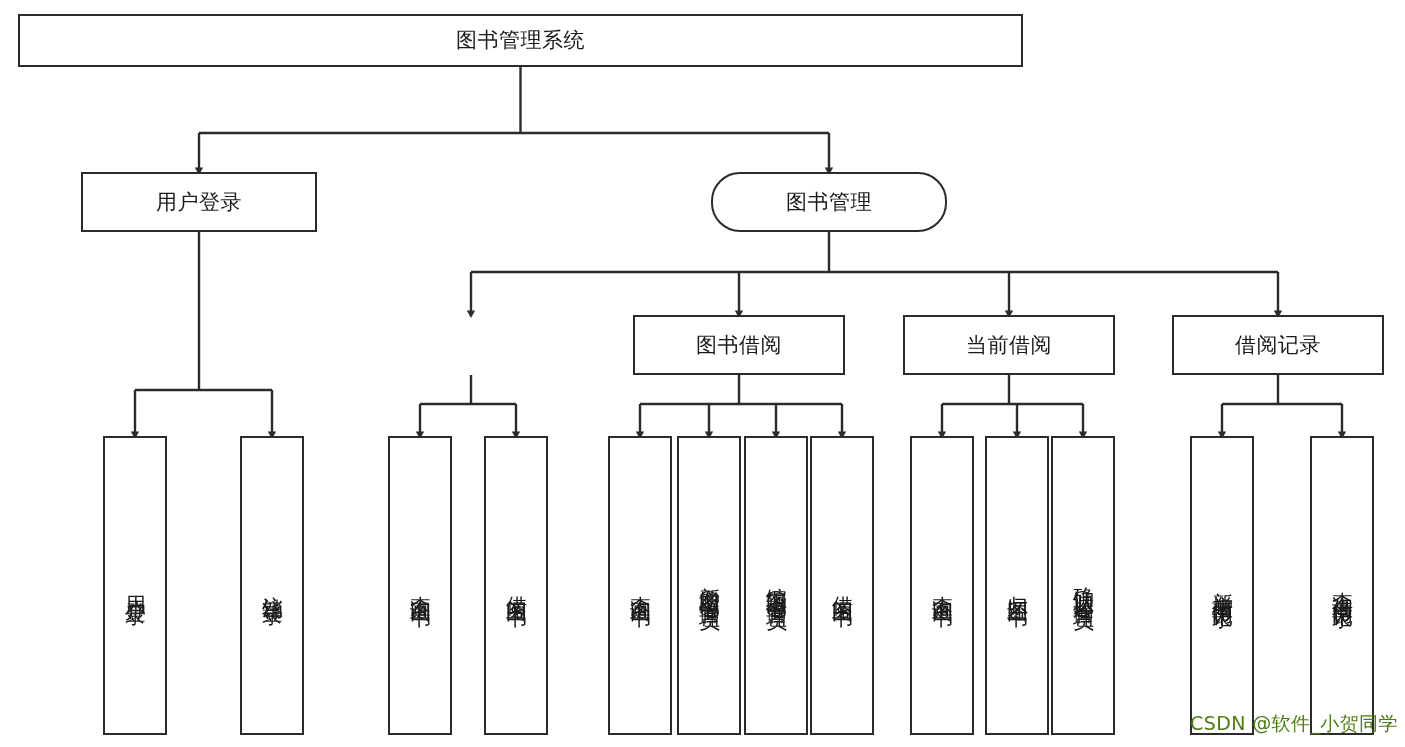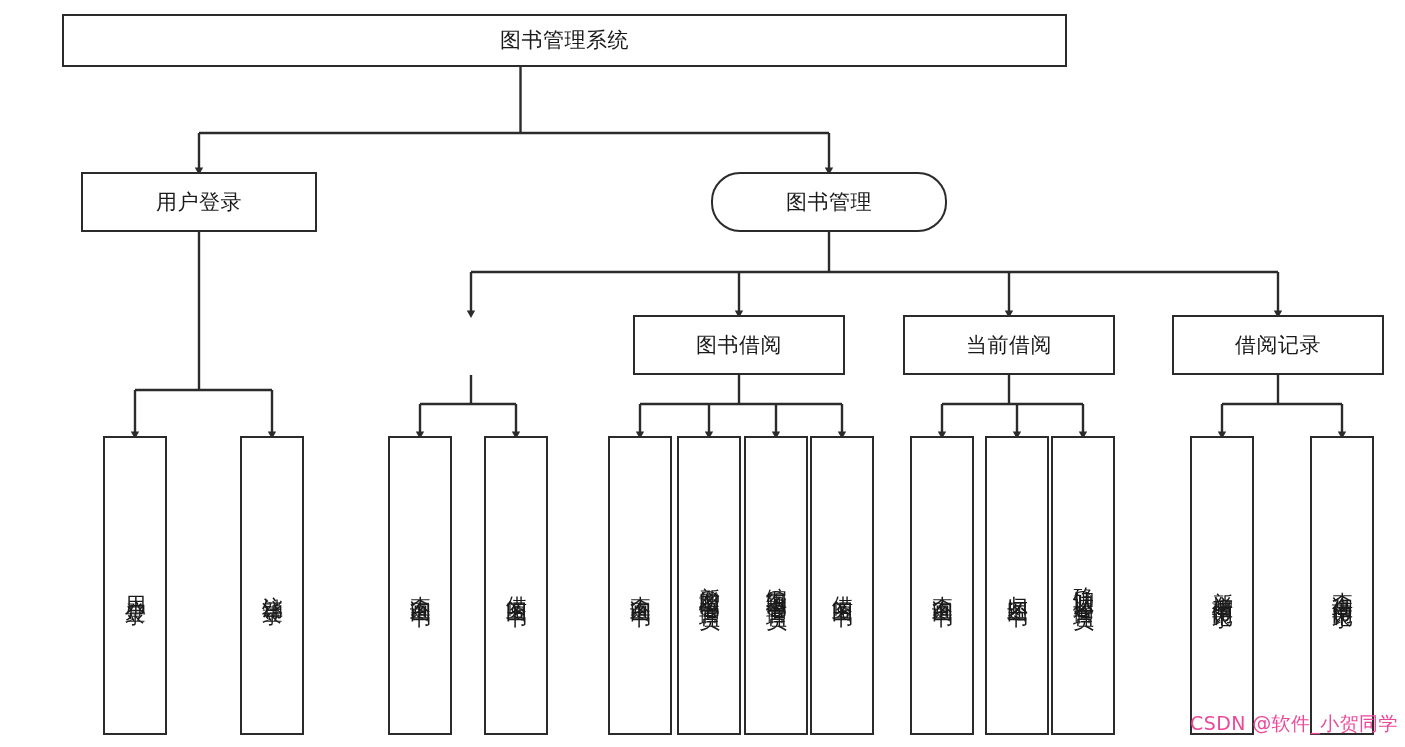--- a/index.html
+++ b/index.html
@@ -52,21 +52,21 @@
   }
   .node.vert .node-label {
     writing-mode: vertical-rl;
     text-orientation: upright;
     font-size: 21px;
     letter-spacing: 3.5px;
     line-height: 1;
   }
   .watermark {
     position: absolute;
-    color: #ec4899;
+    color: #4d7c0f;
     font-size: 19px;
     white-space: nowrap;
     letter-spacing: 0.4px;
     pointer-events: none;
   }
 </style>
 </head>
 <body>
 
 <div id="diagram-root">
@@ -107,21 +107,21 @@
         <path d="M942,404 L942,435" stroke="#2b2b2b" stroke-width="2.4" fill="none" marker-end="url(#arrowhead)"></path>
         <path d="M1017,404 L1017,435" stroke="#2b2b2b" stroke-width="2.4" fill="none" marker-end="url(#arrowhead)"></path>
         <path d="M1083,404 L1083,435" stroke="#2b2b2b" stroke-width="2.4" fill="none" marker-end="url(#arrowhead)"></path>
         <path d="M1278,375 L1278,404" stroke="#2b2b2b" stroke-width="2.4" fill="none"></path>
         <path d="M1222,404 L1342,404" stroke="#2b2b2b" stroke-width="2.4" fill="none"></path>
         <path d="M1222,404 L1222,435" stroke="#2b2b2b" stroke-width="2.4" fill="none" marker-end="url(#arrowhead)"></path>
         <path d="M1342,404 L1342,435" stroke="#2b2b2b" stroke-width="2.4" fill="none" marker-end="url(#arrowhead)"></path>
       </g>
   </svg>
 
-  <div class="node horiz" style="left: 18px; top: 14px; width: 1005px; height: 53px; margin-left: 44px;">
+  <div class="node horiz" style="left: 18px; top: 14px; width: 1005px; height: 53px;">
     <span class="node-label">图书管理系统</span>
   </div>
 
   <div class="node horiz" style="left: 81px; top: 172px; width: 236px; height: 60px;">
     <span class="node-label">用户登录</span>
   </div>
 
   <div class="node horiz" style="left: 711px; top: 172px; width: 236px; height: 60px; border-radius: 29px;">
     <span class="node-label">图书管理</span>
   </div>

